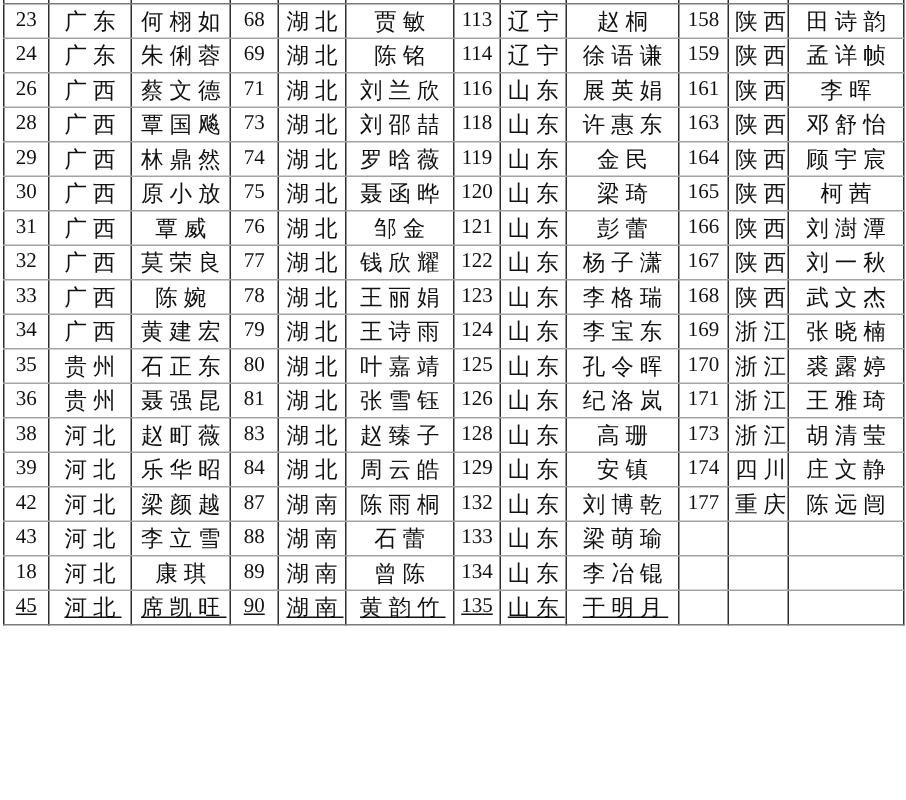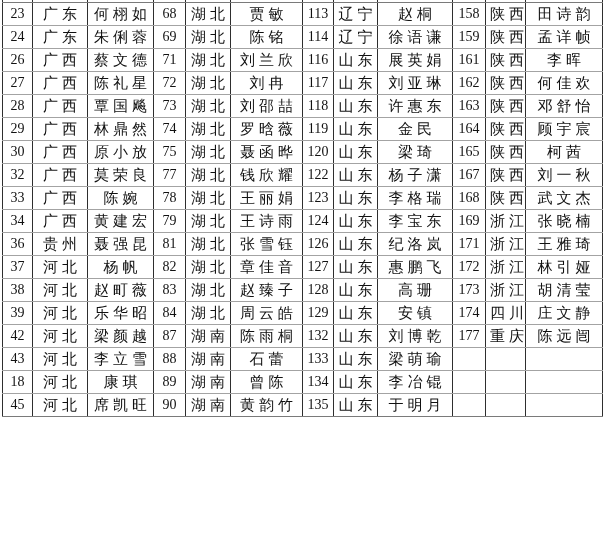--- a/index.html
+++ b/index.html
@@ -32,20 +32,21 @@
     white-space: nowrap;
     overflow: hidden;
   }
   table.roster tr.sliver td {
     height: 2px;
     border-top: none;
     border-bottom: 1px solid #7a7a7a;
   }
   table.roster tr:last-child td {
     border-bottom: 1px solid #7a7a7a;
+    text-decoration: underline;
   }
   td.num {
     font-size: 14px;
     letter-spacing: 0;
   }
   td.cjk {
     font-size: 15px;
     letter-spacing: 4px;
     text-indent: 4px;
   }
@@ -119,34 +120,20 @@
         <td class="cjk">湖北</td>
         <td class="cjk">刘兰欣</td>
         <td class="num">116</td>
         <td class="cjk">山东</td>
         <td class="cjk">展英娟</td>
         <td class="num">161</td>
         <td class="cjk">陕西</td>
         <td class="cjk">李晖</td>
       </tr>
       <tr>
-        <td class="num">27</td>
-        <td class="cjk">广西</td>
-        <td class="cjk">陈礼星</td>
-        <td class="num">72</td>
-        <td class="cjk">湖北</td>
-        <td class="cjk">刘冉</td>
-        <td class="num">117</td>
-        <td class="cjk">山东</td>
-        <td class="cjk">刘亚琳</td>
-        <td class="num">162</td>
-        <td class="cjk">陕西</td>
-        <td class="cjk">何佳欢</td>
-      </tr>
-      <tr>
         <td class="num">28</td>
         <td class="cjk">广西</td>
         <td class="cjk">覃国飚</td>
         <td class="num">73</td>
         <td class="cjk">湖北</td>
         <td class="cjk">刘邵喆</td>
         <td class="num">118</td>
         <td class="cjk">山东</td>
         <td class="cjk">许惠东</td>
         <td class="num">163</td>
@@ -173,20 +160,34 @@
         <td class="cjk">原小放</td>
         <td class="num">75</td>
         <td class="cjk">湖北</td>
         <td class="cjk">聂函晔</td>
         <td class="num">120</td>
         <td class="cjk">山东</td>
         <td class="cjk">梁琦</td>
         <td class="num">165</td>
         <td class="cjk">陕西</td>
         <td class="cjk">柯茜</td>
+      </tr>
+      <tr>
+        <td class="num">31</td>
+        <td class="cjk">广西</td>
+        <td class="cjk">覃威</td>
+        <td class="num">76</td>
+        <td class="cjk">湖北</td>
+        <td class="cjk">邹金</td>
+        <td class="num">121</td>
+        <td class="cjk">山东</td>
+        <td class="cjk">彭蕾</td>
+        <td class="num">166</td>
+        <td class="cjk">陕西</td>
+        <td class="cjk">刘澍潭</td>
       </tr>
       <tr>
         <td class="num">32</td>
         <td class="cjk">广西</td>
         <td class="cjk">莫荣良</td>
         <td class="num">77</td>
         <td class="cjk">湖北</td>
         <td class="cjk">钱欣耀</td>
         <td class="num">122</td>
         <td class="cjk">山东</td>
@@ -217,46 +218,46 @@
         <td class="cjk">湖北</td>
         <td class="cjk">王诗雨</td>
         <td class="num">124</td>
         <td class="cjk">山东</td>
         <td class="cjk">李宝东</td>
         <td class="num">169</td>
         <td class="cjk">浙江</td>
         <td class="cjk">张晓楠</td>
       </tr>
       <tr>
+        <td class="num">35</td>
+        <td class="cjk">贵州</td>
+        <td class="cjk">石正东</td>
+        <td class="num">80</td>
+        <td class="cjk">湖北</td>
+        <td class="cjk">叶嘉靖</td>
+        <td class="num">125</td>
+        <td class="cjk">山东</td>
+        <td class="cjk">孔令晖</td>
+        <td class="num">170</td>
+        <td class="cjk">浙江</td>
+        <td class="cjk">裘露婷</td>
+      </tr>
+      <tr>
         <td class="num">36</td>
         <td class="cjk">贵州</td>
         <td class="cjk">聂强昆</td>
         <td class="num">81</td>
         <td class="cjk">湖北</td>
         <td class="cjk">张雪钰</td>
         <td class="num">126</td>
         <td class="cjk">山东</td>
         <td class="cjk">纪洛岚</td>
         <td class="num">171</td>
         <td class="cjk">浙江</td>
         <td class="cjk">王雅琦</td>
-      </tr>
-      <tr>
-        <td class="num">37</td>
-        <td class="cjk">河北</td>
-        <td class="cjk">杨帆</td>
-        <td class="num">82</td>
-        <td class="cjk">湖北</td>
-        <td class="cjk">章佳音</td>
-        <td class="num">127</td>
-        <td class="cjk">山东</td>
-        <td class="cjk">惠鹏飞</td>
-        <td class="num">172</td>
-        <td class="cjk">浙江</td>
-        <td class="cjk">林引娅</td>
       </tr>
       <tr>
         <td class="num">38</td>
         <td class="cjk">河北</td>
         <td class="cjk">赵町薇</td>
         <td class="num">83</td>
         <td class="cjk">湖北</td>
         <td class="cjk">赵臻子</td>
         <td class="num">128</td>
         <td class="cjk">山东</td>

